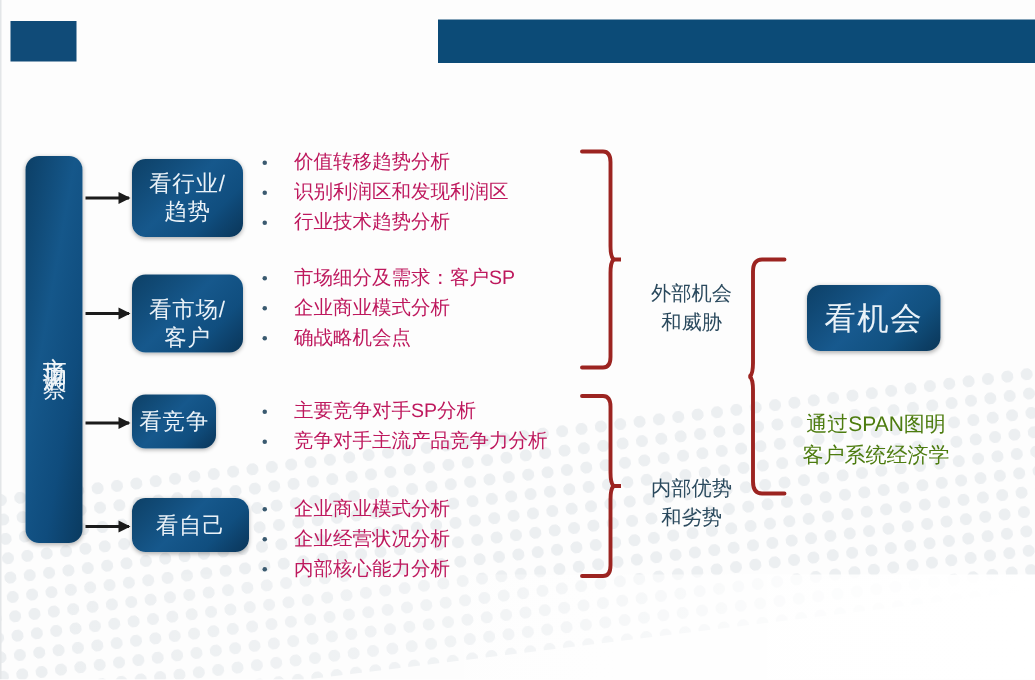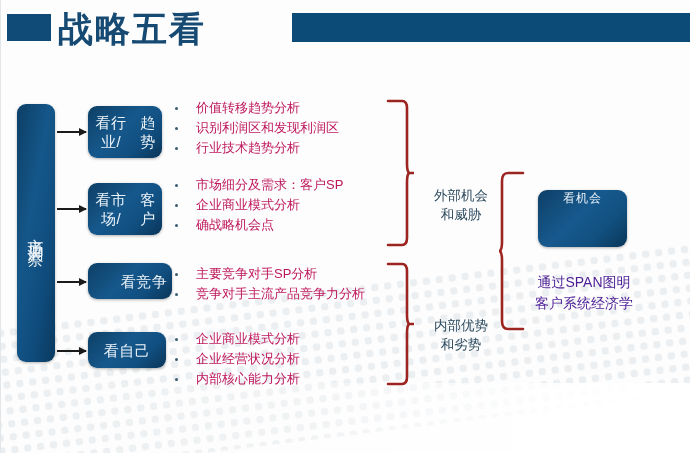--- a/index.html
+++ b/index.html
@@ -108,21 +108,21 @@
     white-space: nowrap;
   }
 
   
   .cat-box {
     position: absolute;
     border-radius: 9px;
     background: linear-gradient(135deg, #0d4066 0%, #16588c 45%, #104e7f 72%, #0a3558 100%);
     box-shadow: 0 1px 3px rgba(0,0,0,0.30);
     display: flex;
-    flex-direction: row;
+    flex-direction: column;
     align-items: center;
     justify-content: center;
     color: #eaf2f8;
     font-size: 15px;
     line-height: 19px;
     text-align: center;
     letter-spacing: 0.5px;
   }
   .cat-box .l2 { display: block; }
 
@@ -180,73 +180,73 @@
     text-align: center;
     white-space: nowrap;
   }
 
   
   .opp-box {
     position: absolute;
     left: 538px;
     top: 190px;
     width: 89px;
-    height: 57px;
+    height: 44px;
     border-radius: 9px;
     background: linear-gradient(135deg, #0d4067 0%, #17598e 45%, #11507f 72%, #0a3658 100%);
     box-shadow: 0 1px 3px rgba(0,0,0,0.30);
     display: flex;
+    align-items: center;
     justify-content: center;
     color: #eaf2f8;
-    font-size: 12px;
+    font-size: 21px;
     letter-spacing: 1px;
   }
   .opp-note {
     position: absolute;
     left: 519px;
     top: 272px;
     width: 130px;
     font-size: 14px;
     line-height: 21px;
-    color: #4c1d95;
+    color: #4d7c0f;
     text-align: center;
     white-space: nowrap;
   }
 </style>
 </head>
 <body>
 
 <div id="slide">
 
   <div class="halftone"></div>
   <div class="halftone-mask"></div>
   <div class="edge-line"></div>
 
   <div class="hdr-bar-left"></div>
   <div class="hdr-bar-right"></div>
-  <div class="hdr-title">战略五看</div>
 
   <div class="left-box">
     <span>市场洞察</span>
   </div>
 
   <div class="arrow" style="left:57px; top:131px; width:29px;"></div>
   <div class="arrow" style="left:57px; top:208px; width:29px;"></div>
   <div class="arrow" style="left:57px; top:281px; width:29px;"></div>
   <div class="arrow" style="left:57px; top:350px; width:29px;"></div>
 
   <div class="cat-box" style="left:88px; top:106px; width:74px; height:52px;">
     <span>看行业/</span>
     <span class="l2">趋势</span>
   </div>
-  <div class="cat-box" style="left:88px; top:183px; width:74px; height:52px;">
+  <div class="cat-box" style="left:88px; top:183px; width:74px; height:52px;justify-content:flex-end;">
     <span>看市场/</span>
     <span class="l2">客户</span>
   </div>
-  <div class="cat-box" style="left:88px; top:263px; width:56px; height:36px;padding-left:28px;">
+  <div class="cat-box" style="left:88px; top:263px; width:56px; height:36px;">
     <span>看竞争</span>
   </div>
   <div class="cat-box" style="left:88px; top:332px; width:78px; height:36px;">
     <span>看自己</span>
   </div>
 
   <div class="bgroup" style="left:174px; top:98px;">
     <div class="bline">价值转移趋势分析</div>
     <div class="bline">识别利润区和发现利润区</div>
     <div class="bline">行业技术趋势分析</div>

